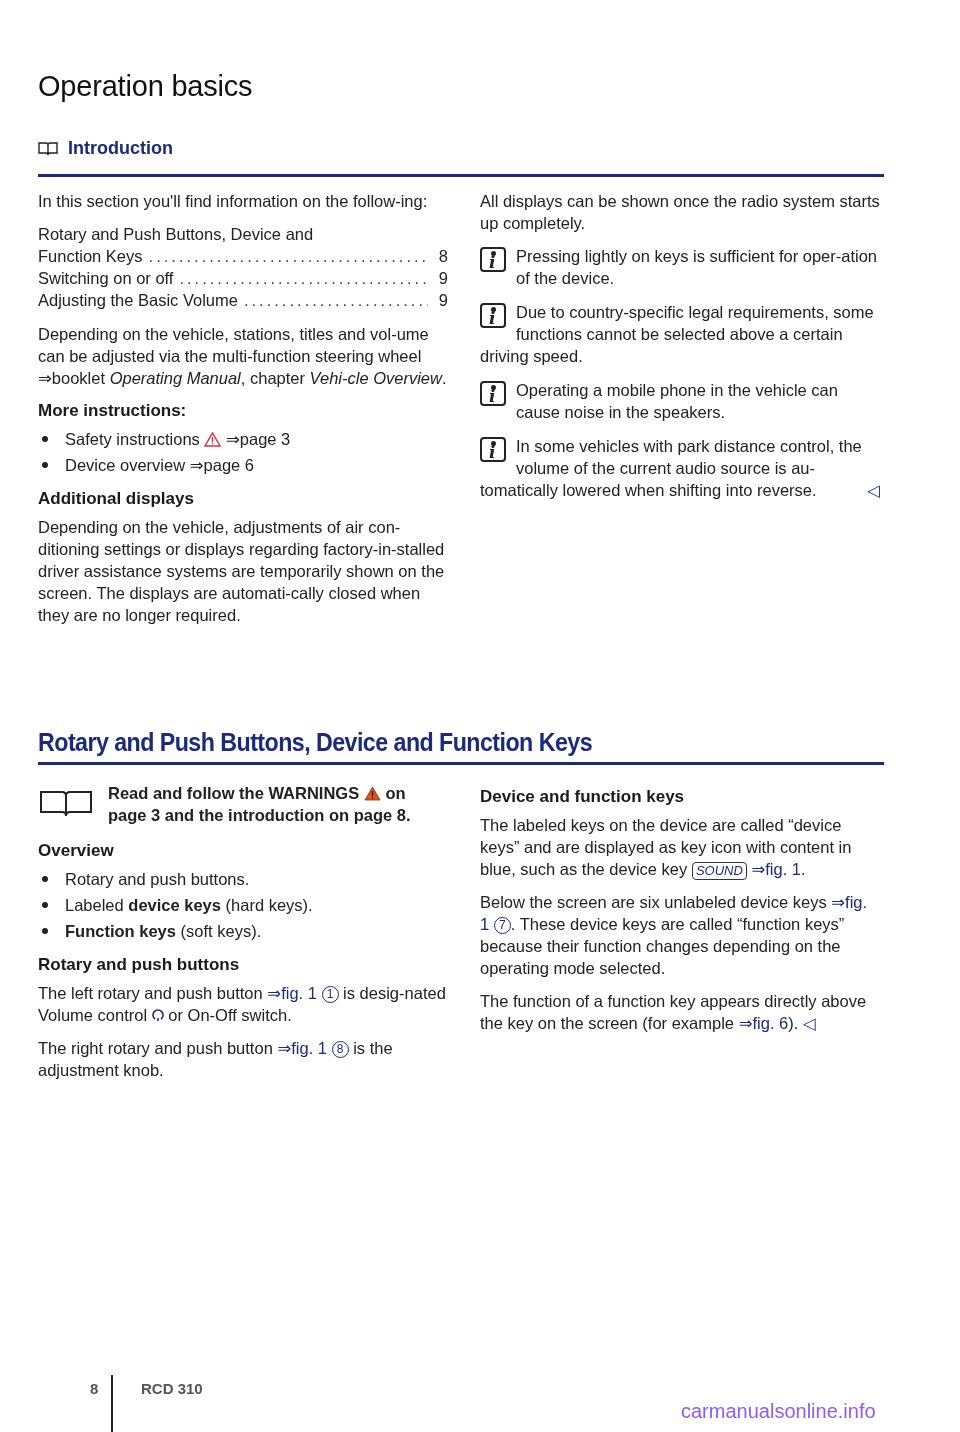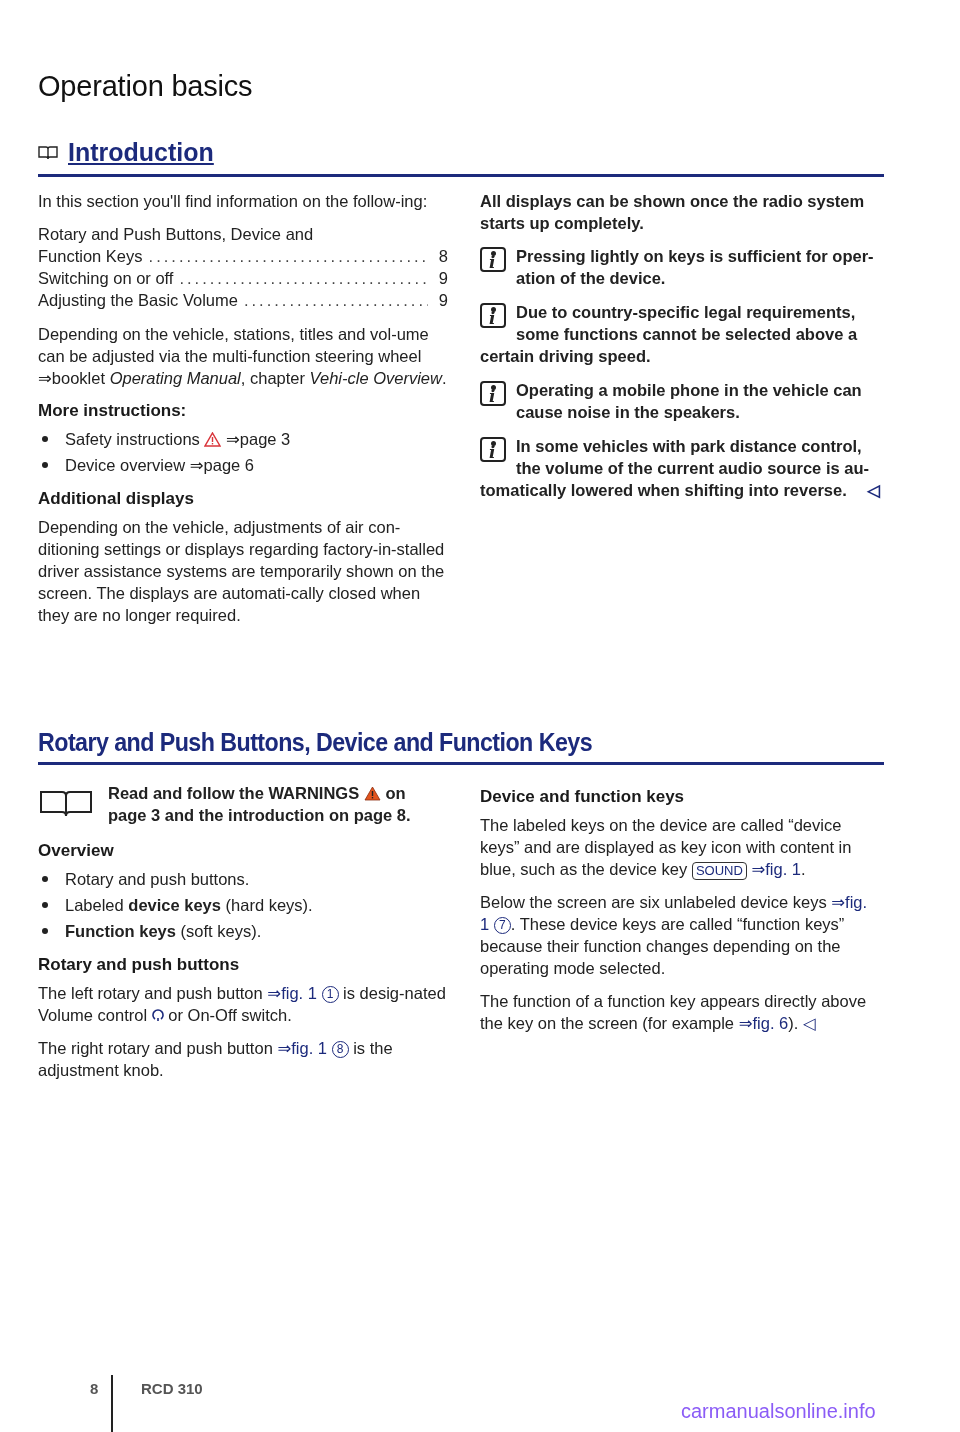--- a/index.html
+++ b/index.html
@@ -3,21 +3,21 @@
 <meta charset="utf-8">
 <style>
   * { box-sizing: border-box; margin: 0; padding: 0; }
   html, body { width: 960px; height: 1432px; background: #ffffff; }
   body { position: relative; font-family: "Liberation Sans", sans-serif; color: #222222; overflow: hidden; }
   .page { position: absolute; left: 0; top: 0; width: 960px; height: 1432px; }
 
   .chapter-title { position: absolute; left: 38px; top: 70px; font-size: 29px; font-weight: normal; color: #111; letter-spacing: -0.2px; }
 
   .sec-head { position: absolute; left: 38px; display: flex; align-items: center; color: #1c2a7c; font-weight: bold; }
-  .sec-head .txt { font-size: 25px; text-decoration: underline; }
+  .sec-head .txt { font-size: 18px; }
   .intro-head { top: 138px; }
   .rule { position: absolute; height: 3px; background: #1c2a7c; }
   .rule1 { left: 38px; top: 174px; width: 846px; }
   .rule2 { left: 38px; top: 762px; width: 846px; }
 
   .book-icon { display: inline-block; width: 20px; height: 15px; margin-right: 10px; }
 
   .big-head { position: absolute; left: 38px; top: 728px; font-size: 25px; font-weight: bold; color: #1c2a7c; letter-spacing: -0.6px; transform: scaleX(0.93); transform-origin: left; }
 
   .col { position: absolute; font-size: 16.5px; line-height: 22px; color: #222; }
@@ -45,21 +45,21 @@
   .note .i-icon::before { content: ""; position: absolute; left: 9px; top: 2px; width: 5px; height: 5px; border-radius: 50%; background: #222; }
   .note .i-icon::after { content: "i"; position: absolute; left: 7px; top: 3px; font-family: "DejaVu Serif", serif; font-style: italic; font-weight: bold; font-size: 17px; color: #222; line-height: 20px; }
 
   .end-mark { color: #1c2a7c; }
 
   .read-box { position: relative; display: flex; margin-bottom: 14px; }
   .read-box .big-book { width: 56px; height: 30px; margin: 6px 14px 0 0; flex-shrink: 0; }
   .read-box .rtxt { font-weight: bold; font-size: 16.5px; line-height: 22px; }
 
   .circ { display: inline-block; width: 17px; height: 17px; border: 1.5px solid #1c2a7c; border-radius: 50%; font-size: 12px; line-height: 14px; text-align: center; color: #1c2a7c; vertical-align: 1px; }
-  .key-box { display: inline-block; border: 1.5px solid #333; border-radius: 4px; padding: 0 3px; font-size: 13px; line-height: 16px; color: #1c2a7c; }
+  .key-box { display: inline-block; border: 1.5px solid #333; border-radius: 4px; padding: 0 3px; font-size: 13px; line-height: 16px; color: #1c2a7c; font-style: italic; }
 
   .footer-num { position: absolute; left: 90px; top: 1380px; font-size: 15px; font-weight: bold; color: #555; }
   .footer-bar { position: absolute; left: 111px; top: 1375px; width: 2px; height: 57px; background: #222; }
   .footer-model { position: absolute; left: 141px; top: 1380px; font-size: 15px; font-weight: bold; color: #555; }
   .watermark { position: absolute; left: 681px; top: 1400px; font-size: 20px; color: #8b5cf6; }
 </style>
 </head>
 <body>
 
 <div class="page">
@@ -114,21 +114,21 @@
       <li>
         <span>Device overview</span>
         <span>⇒page 6</span>
       </li>
     </ul>
 
     <div class="sub">Additional displays</div>
     <p>Depending on the vehicle, adjustments of air con-ditioning settings or displays regarding factory-in-stalled driver assistance systems are temporarily shown on the screen. The displays are automati-cally closed when they are no longer required.</p>
   </div>
 
-  <div class="col col-right" style="top:190px;font-weight:bold;">
+  <div class="col col-right" style="top:190px;">
     <p>All displays can be shown once the radio system starts up completely.</p>
     <div class="note">
       <span class="i-icon"></span>
       <span>Pressing lightly on keys is sufficient for oper-ation of the device.</span>
     </div>
     <div class="note">
       <span class="i-icon"></span>
       <span>Due to country-specific legal requirements, some functions cannot be selected above a certain driving speed.</span>
     </div>
     <div class="note">

